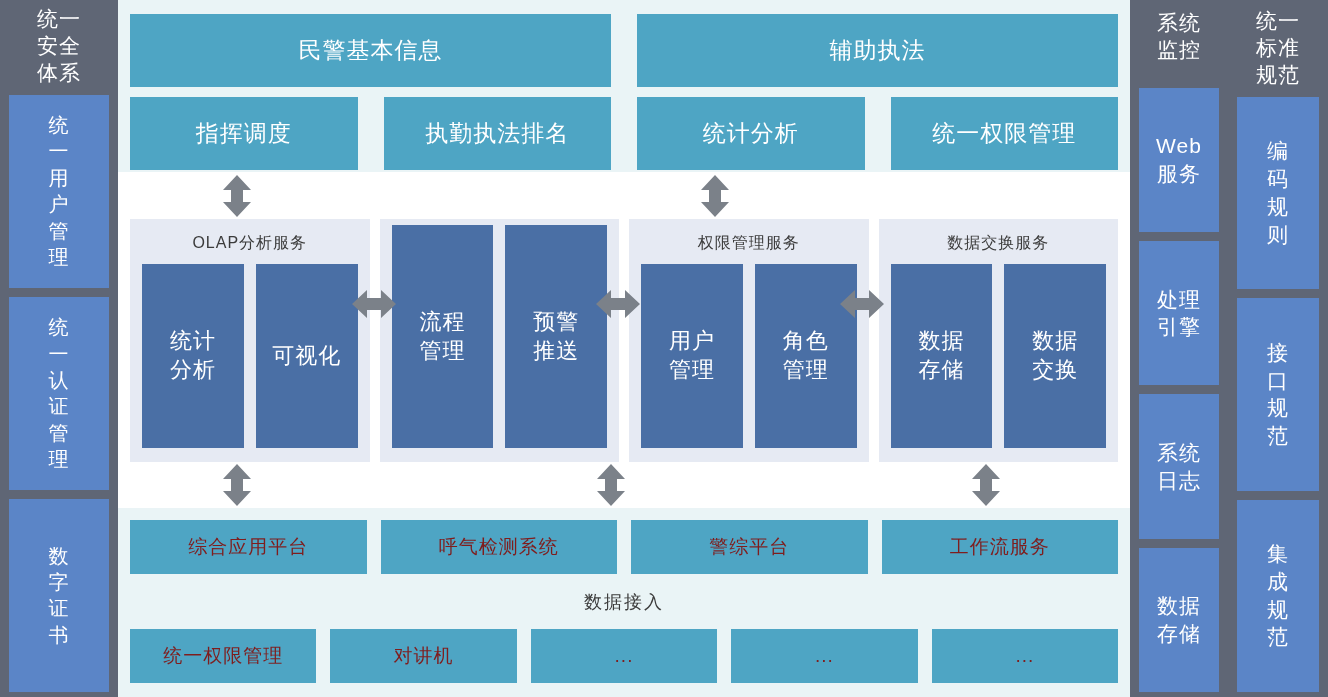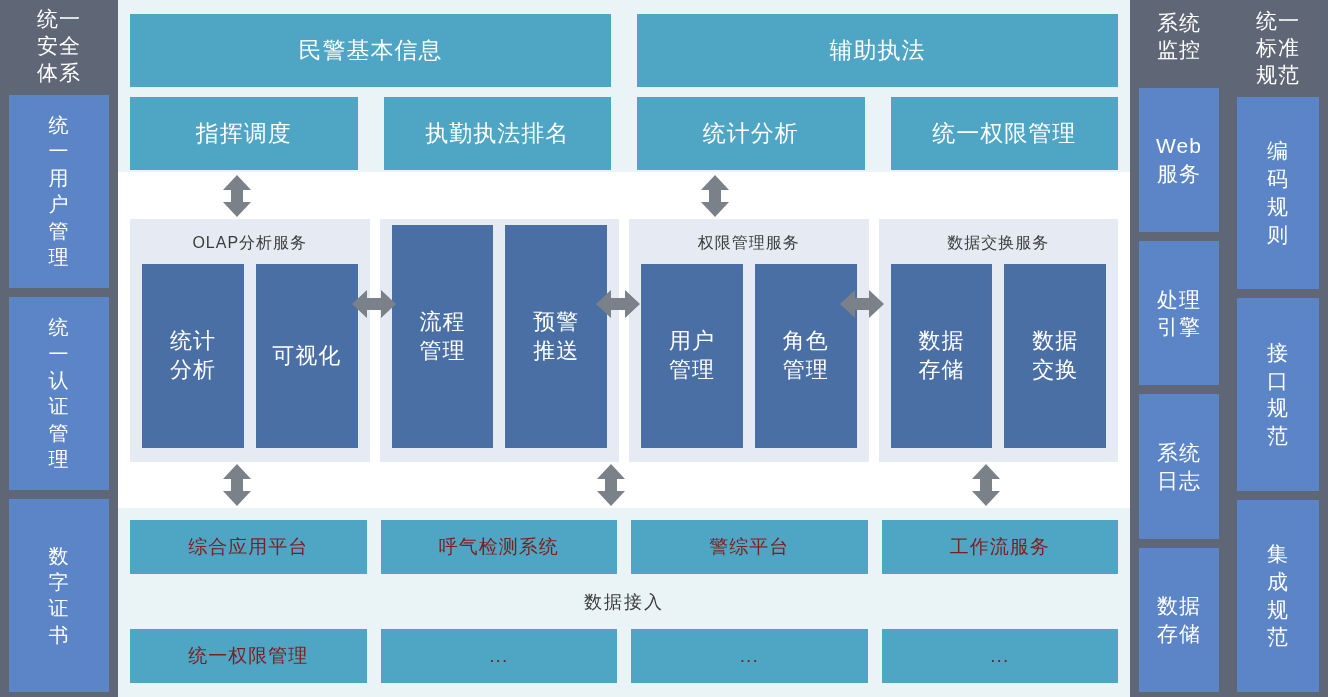--- a/index.html
+++ b/index.html
@@ -361,20 +361,21 @@
         <div class="data-cell">综合应用平台</div>
         <div class="data-cell">呼气检测系统</div>
         <div class="data-cell">警综平台</div>
         <div class="data-cell">工作流服务</div>
       </div>
 
       <div class="data-caption">数据接入</div>
 
       <div class="data-row">
         <div class="data-cell">统一权限管理</div>
+        <div class="data-cell">对讲机</div>
         <div class="data-cell">...</div>
         <div class="data-cell">...</div>
         <div class="data-cell">...</div>
       </div>
     </div>
 
   </div>
 
   <div class="rail" id="rail-monitor">
     <div class="rail-title">系统

